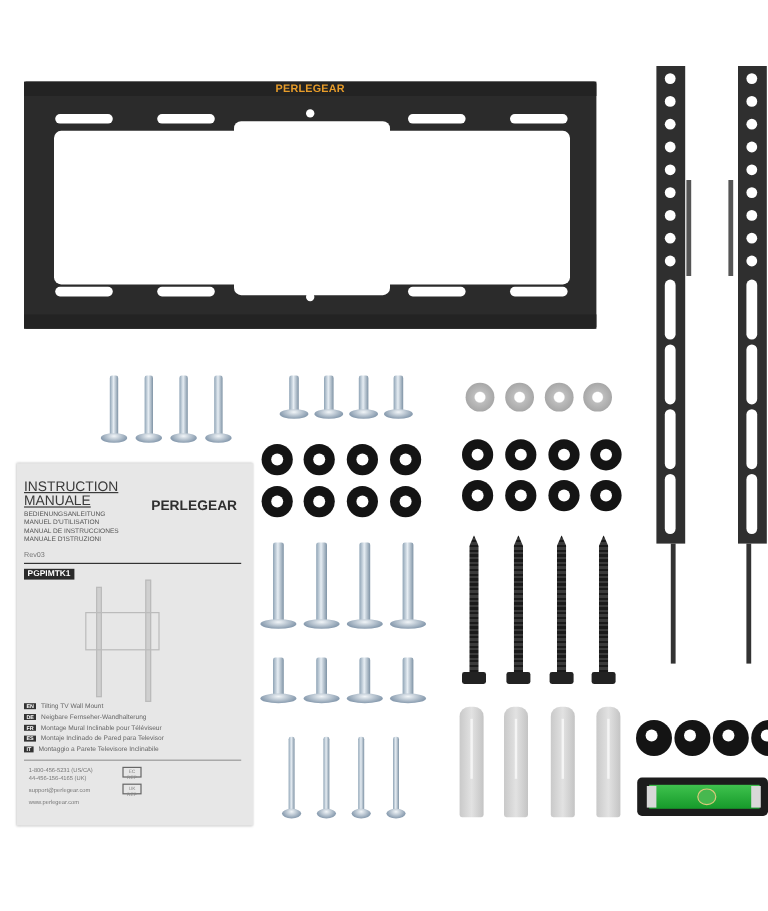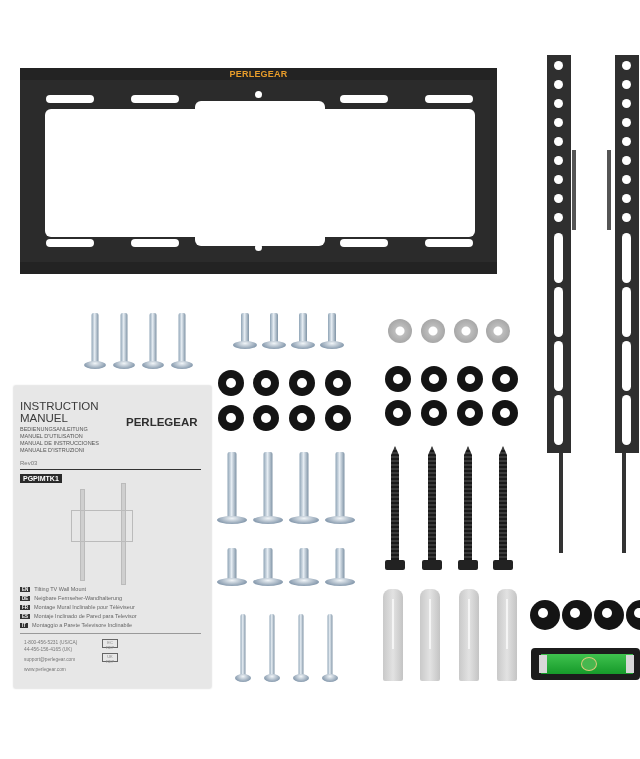--- a/index.html
+++ b/index.html
@@ -36,21 +36,21 @@
   
   .anchor{position:absolute;width:20px;height:92px;background:linear-gradient(90deg,#c9c9c9,#e2e2e2 50%,#c4c4c4);border-radius:8px 8px 2px 2px;}
   .anchor::after{content:"";position:absolute;left:9px;top:10px;width:2px;height:50px;background:#f5f5f5;}
   
   .level{left:531px;top:648px;width:109px;height:32px;background:#1c1c1c;border-radius:4px;}
   .level .tube{position:absolute;left:10px;top:6px;width:92px;height:20px;background:linear-gradient(180deg,#3fc24e,#169a2a);}
   .level .bubble{position:absolute;left:40px;top:3px;width:14px;height:12px;border-radius:50%;border:1px solid #d9c87a;background:#47b84f;}
   .level .cap{position:absolute;top:7px;width:8px;height:18px;background:#d8d8d8;}
   
   .manual{left:14px;top:386px;width:197px;height:302px;background:#e7e7e7;box-shadow:0 0 2px #bbb;color:#444;}
-  .manual .t1{position:absolute;left:6px;top:14px;font-size:11.5px;line-height:12px;color:#3a3a3a;}
+  .manual .t1{position:absolute;left:6px;top:14px;font-size:11.5px;line-height:12px;color:#3a3a3a;text-decoration:underline;}
   .manual .sub{position:absolute;left:6px;font-size:5.5px;color:#555;}
   .manual .brand{position:absolute;left:112px;top:30px;font-weight:bold;font-size:11.5px;color:#2f2f2f;}
   .manual .rule{position:absolute;left:6px;right:10px;height:1px;background:#333;}
   .manual .rev{position:absolute;left:6px;top:74px;font-size:6px;color:#777;}
   .manual .model{position:absolute;left:6px;top:88px;background:#2a2a2a;color:#fff;font-weight:bold;font-size:7px;padding:1px 3px;}
   .manual .lang{position:absolute;left:6px;font-size:5.5px;color:#666;white-space:nowrap;}
   .manual .lang b{display:inline-block;background:#333;color:#fff;font-size:4.5px;padding:0 2px;margin-right:4px;}
   .manual .contact{position:absolute;left:10px;font-size:4.8px;color:#777;white-space:nowrap;}
   .manual .rep{position:absolute;left:88px;width:98px;height:44px;font-size:3.5px;color:#888;}
   .manual .rep .box{display:inline-block;border:1px solid #666;width:14px;height:7px;margin-right:2px;font-size:4px;text-align:center;vertical-align:middle;}
@@ -253,21 +253,21 @@
   <div class="tube">
       <div class="bubble"></div>
     </div>
   <div class="cap" style="left:8px"></div>
   <div class="cap" style="left:95px"></div>
 </div>
 
 <div class="abs manual">
   <div class="t1">
     <div>INSTRUCTION</div>
-    <div>MANUEL</div>
+    <div>MANUALE</div>
   </div>
   <div class="sub" style="top:40px">BEDIENUNGSANLEITUNG</div>
   <div class="sub" style="top:47px">MANUEL D'UTILISATION</div>
   <div class="sub" style="top:54px">MANUAL DE INSTRUCCIONES</div>
   <div class="sub" style="top:61px">MANUALE D'ISTRUZIONI</div>
   <div class="brand">PERLEGEAR</div>
   <div class="rev">Rev03</div>
   <div class="rule" style="top:83px"></div>
   <div class="model">PGPIMTK1</div>
 

